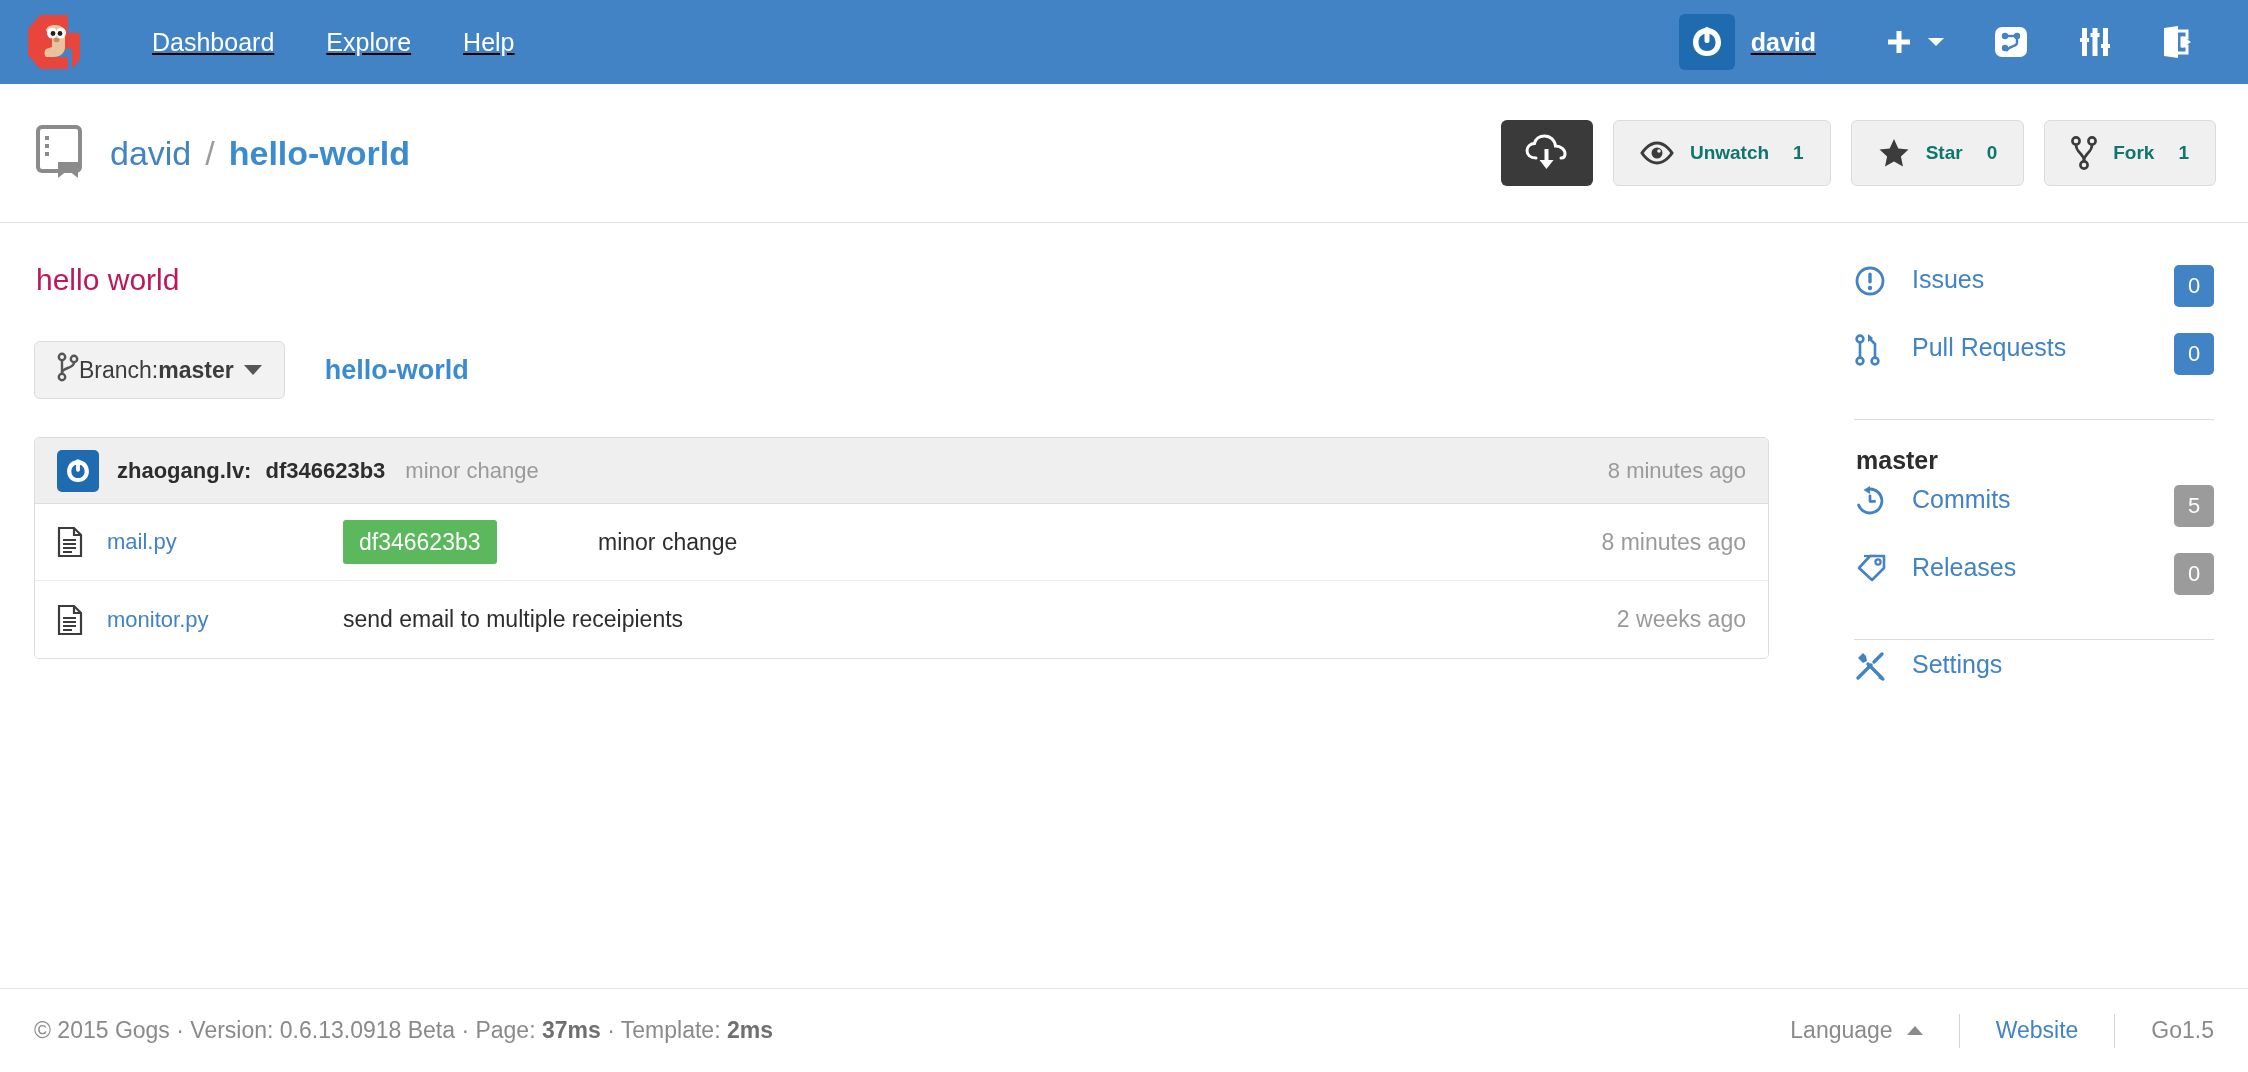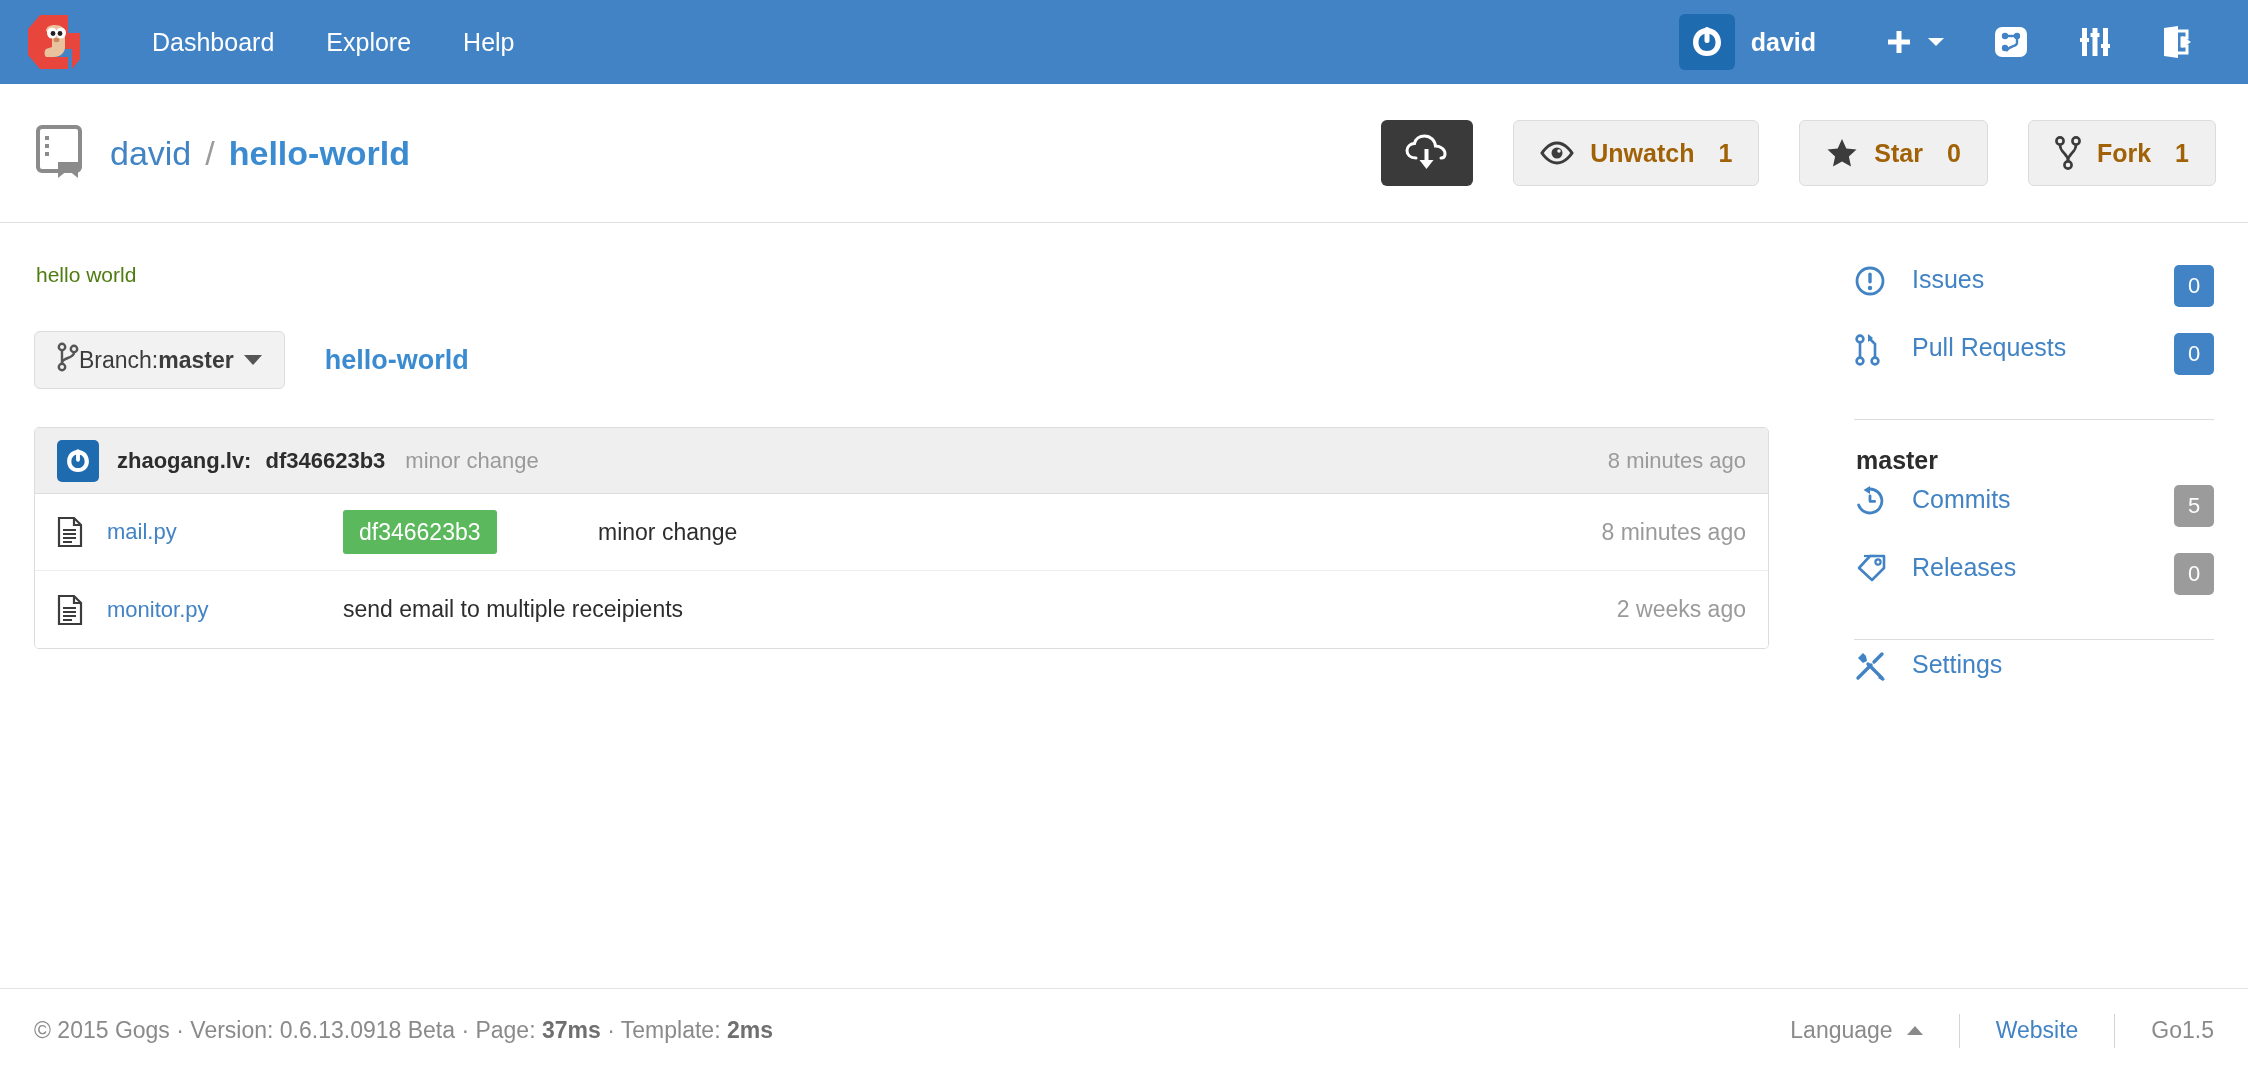--- a/index.html
+++ b/index.html
@@ -23,20 +23,21 @@
   }
 
   
   .navbar {
     height: 84px;
     background: #4183c4;
     display: flex;
     align-items: center;
     flex: 0 0 84px;
     padding: 0 30px 0 22px;
+    text-decoration: underline;
   }
   .brand-logo {
     width: 66px; height: 66px;
     display: flex; align-items: center; justify-content: center;
     flex: 0 0 66px;
     margin-right: 38px;
   }
   .nav-links { display: flex; align-items: center; gap: 0; }
   .nav-link {
     color: #fff;
@@ -110,45 +111,44 @@
   }
   .btn-meta {
     height: 66px;
     background: #f0f0f0;
     border: 1px solid #dcdcdc;
     border-radius: 6px;
     display: flex; align-items: center;
     padding: 0 26px;
     gap: 16px;
     cursor: pointer;
-    font-size: 25px;
+    font-size: 19px;
     font-weight: bold;
-    color: #a16207;
-    white-space: nowrap;
-    margin-left: 20px;
+    color: #0f766e;
+    white-space: nowrap;
   }
   .btn-meta .cnt { font-weight: bold; margin-left: 8px; }
   .btn-meta .ic { display: flex; align-items: center; }
 
   
   .body-wrap {
     flex: 1 1 auto;
     display: flex;
     background: #fff;
     padding: 0 34px;
     position: relative;
   }
   .main-col {
     width: 1790px;
     flex: 0 0 1790px;
     padding-top: 40px;
   }
   .repo-desc {
-    font-size: 21px;
-    color: #4d7c0f;
+    font-size: 30px;
+    color: #be185d;
     margin-bottom: 44px;
     margin-left: 2px;
   }
 
   .branch-row {
     display: flex;
     align-items: center;
     gap: 40px;
     margin-bottom: 38px;
   }

